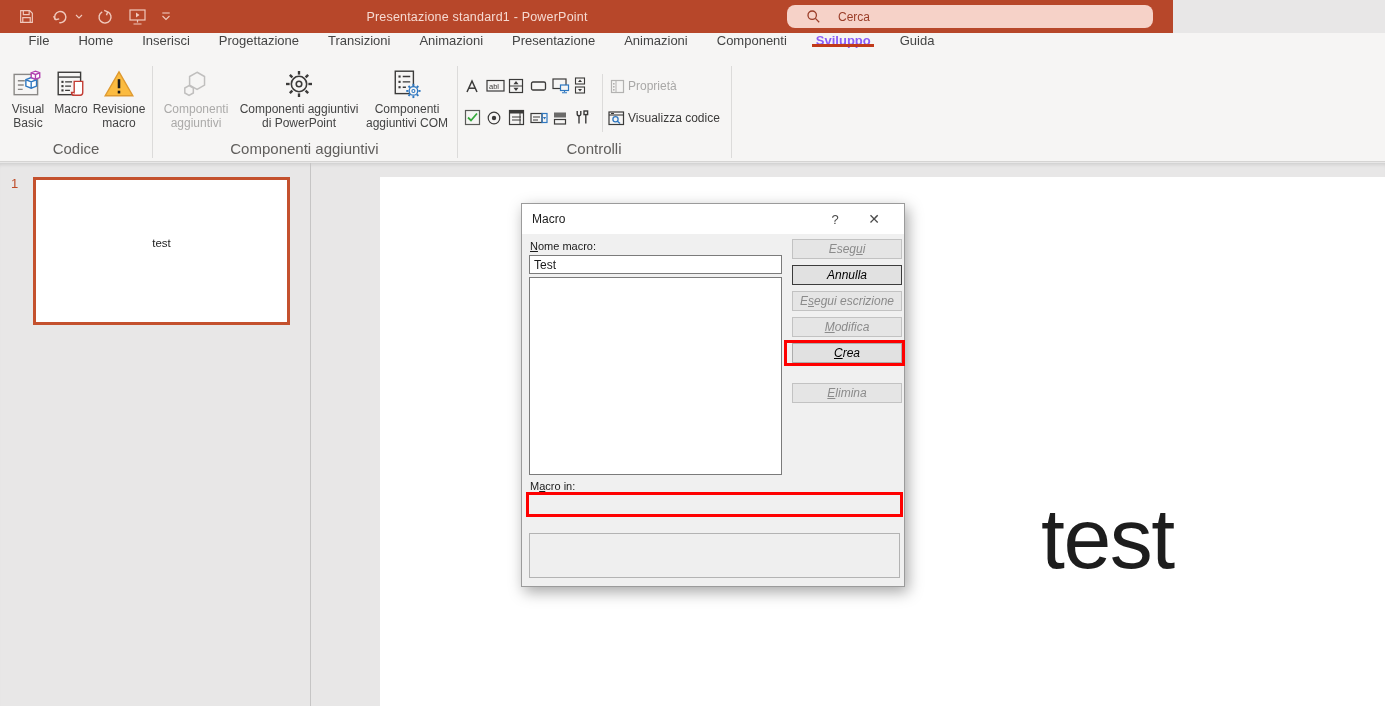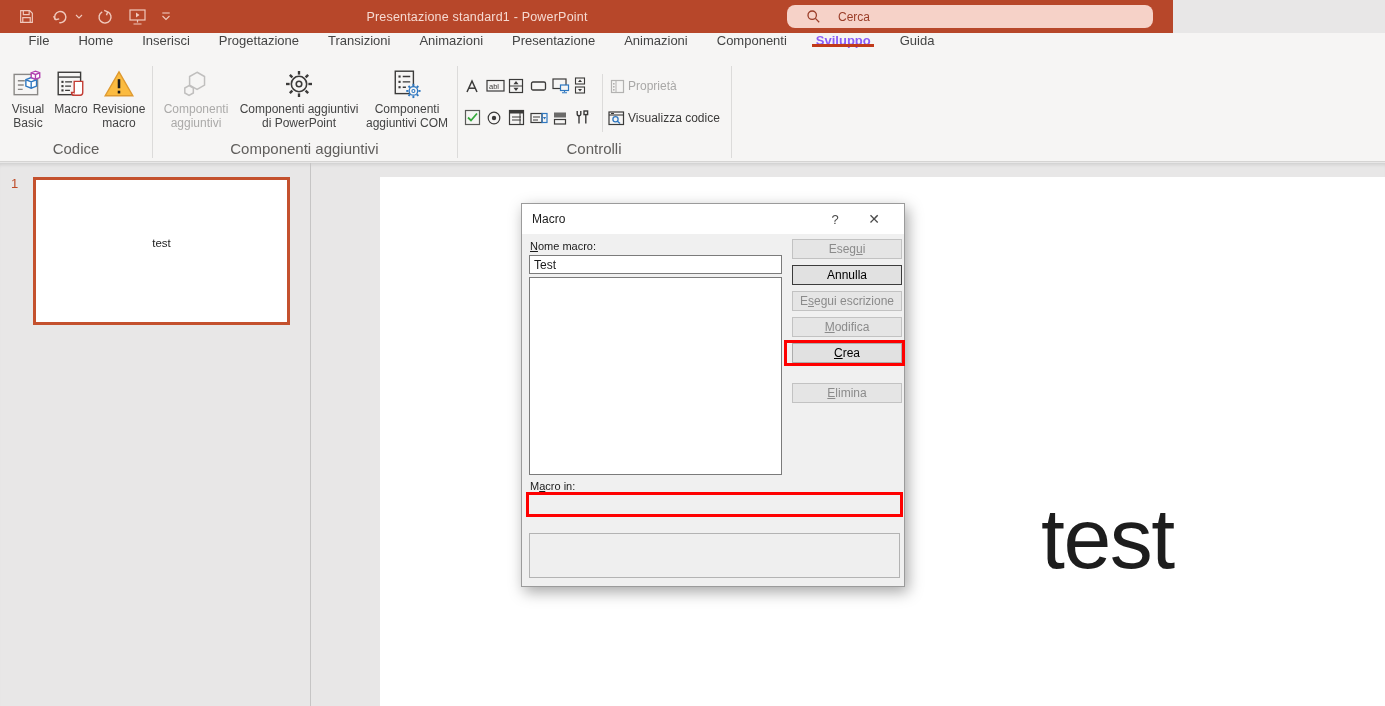--- a/index.html
+++ b/index.html
@@ -47,21 +47,21 @@
   
   .dialog { position:absolute; left:521px; top:203px; width:384px; height:384px; background:#F0F0F0; border:1px solid #9B9B9B; box-shadow:3px 5px 14px rgba(0,0,0,.35); font-size:12px; color:#1a1a1a; }
   .dlg-title { position:absolute; left:0; top:0; width:100%; height:30px; background:#fff; display:flex; align-items:center; }
   .dlg-title .t { margin-left:10px; font-size:12px; color:#1a1a1a; }
   .dlg-help { position:absolute; right:53px; top:0; width:32px; height:30px; display:flex; align-items:center; justify-content:center; color:#4A4A4A; font-size:13px; }
   .dlg-close { position:absolute; right:14px; top:0; width:32px; height:30px; display:flex; align-items:center; justify-content:center; color:#4A4A4A; font-size:14px; }
   .dlg-label { position:absolute; font-size:11px; color:#1a1a1a; }
   .mn { text-decoration:underline; }
   .dlg-input { position:absolute; left:7px; top:51px; width:253px; height:19px; background:#fff; border:1px solid #7B7B7B; display:flex; align-items:center; padding-left:4px; }
   .dlg-list { position:absolute; left:7px; top:73px; width:253px; height:198px; background:#fff; border:1px solid #7B7B7B; }
-  .dbtn { position:absolute; left:270px; width:110px; height:20px; background:#E1E1E1; border:1px solid #ADADAD; display:flex; align-items:center; justify-content:center; font-size:12px; color:#000; }
+  .dbtn { position:absolute; left:270px; width:110px; height:20px; background:#E1E1E1; border:1px solid #ADADAD; display:flex; align-items:center; justify-content:center; font-size:12px; color:#000;font-style:italic; }
   .dbtn.disabled { background:#E5E5E5; border-color:#C2C2C2; color:#8B8B8B; }
   .dbtn.default { border-color:#3C3C3C; }
   .annot { position:absolute; border:3px solid #FE0000; }
   .dlg-combo { position:absolute; left:7px; top:291px; width:371px; height:19px; background:#fff; border:1px solid #7B7B7B; display:flex; align-items:center; padding-left:5px; }
   .combo-btn { position:absolute; right:1px; top:1px; width:17px; height:15px; background:#F5F5F5; border:1px solid #ABABAB; display:flex; align-items:center; justify-content:center; }
   .dlg-desc { position:absolute; left:7px; top:329px; width:371px; height:45px; background:#EFEFEF; border:1px solid #B3B3B3; }
   .graylab { color:#6E6E6E;margin-top:46px; }
 </style>
 </head>
 <body>

